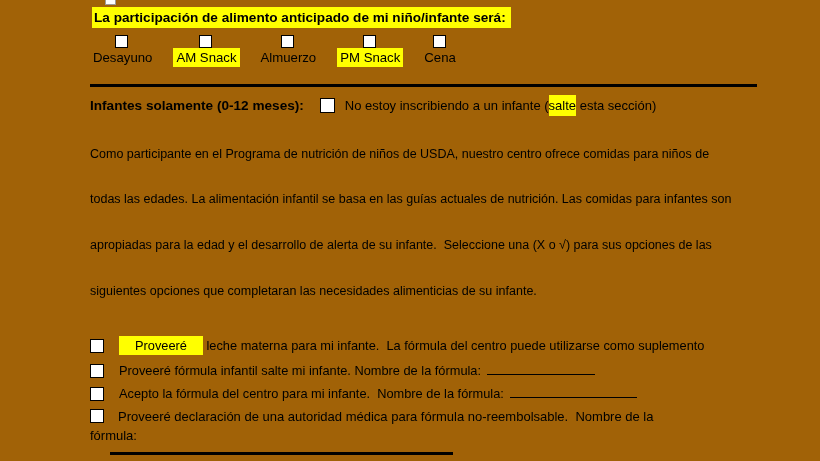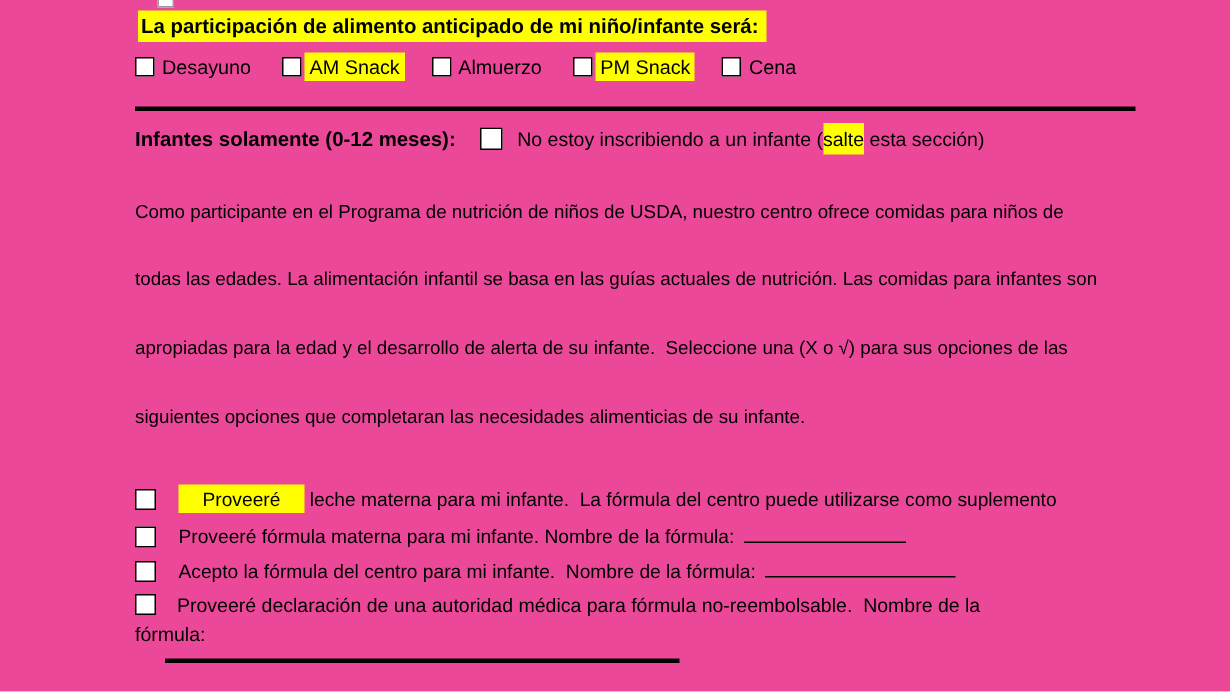--- a/index.html
+++ b/index.html
@@ -1,28 +1,28 @@
 <!DOCTYPE html>
 <html style="--color-highlight: #ffff00; --color-text: #000000; --color-divider: #000000;"><head>
 <meta charset="utf-8">
 <style>
   html,body{margin:0;padding:0;background:#fff;}
   .page{
-    position:relative;width:820px;height:461px;overflow:hidden;background:#ec4899;
+    position:relative;width:820px;height:461px;overflow:hidden;background:#a16207;
     font-family:"Liberation Sans",sans-serif;color:var(--color-text,#000);
   }
   .content{position:absolute;left:90px;top:7px;width:680px;}
   .hl{background:var(--color-highlight,#ffff00);}
   .partial-cb{
     position:absolute;left:105px;top:-6px;width:11px;height:11px;
     border:1.2px solid #9a9a9a;background:#fff;box-sizing:border-box;
   }
   .title{display:inline-block;font-weight:bold;font-size:13.6px;padding:3px 5px 3px 2px;margin-left:2px;white-space:pre;}
   .meal-row{display:flex;align-items:center;margin-top:7px;gap:18px;font-size:13.2px;white-space:pre;}
-  .meal-opt{display:flex;align-items:center;}
+  .meal-opt{display:flex;align-items:center;flex-direction:column;}
   .cb{
     display:inline-block;width:13px;height:13px;border:1.5px solid #000;
     background:#fff;box-sizing:border-box;flex:none;
   }
   .meal-opt .cb{margin-right:2px;}
   .meal-opt .mlabel{padding:2px 3px;}
   .divider{height:3px;background:var(--color-divider,#000);width:667px;margin-top:17px;}
   .heading-row{display:flex;align-items:center;margin-top:11px;font-size:13px;white-space:pre;}
   .heading{font-weight:bold;font-size:13.6px;}
   .heading-row .cb{width:15px;height:15px;margin:0 10px 0 16px;}
@@ -99,21 +99,21 @@
     <div class="item m-t6">
       <span class="cb"></span>
       <div class="itext">
         <div class="line"><span class="hl">Proveeré</span><span> leche materna para mi infante.  La fórmula del centro puede utilizarse como suplemento</span></div>
       </div>
     </div>
 
     <div class="item m-t6">
       <span class="cb"></span>
       <div class="itext">
-        <div class="line"><span>Proveeré fórmula materna para mi infante. Nombre de la fórmula:</span><span class="blank blank-w1"></span></div>
+        <div class="line"><span>Proveeré fórmula infantil salte mi infante. Nombre de la fórmula:</span><span class="blank blank-w1"></span></div>
       </div>
     </div>
 
     <div class="item m-t4">
       <span class="cb"></span>
       <div class="itext">
         <div class="line"><span>Acepto la fórmula del centro para mi infante.  Nombre de la fórmula:</span><span class="blank blank-w2"></span></div>
       </div>
     </div>
 

